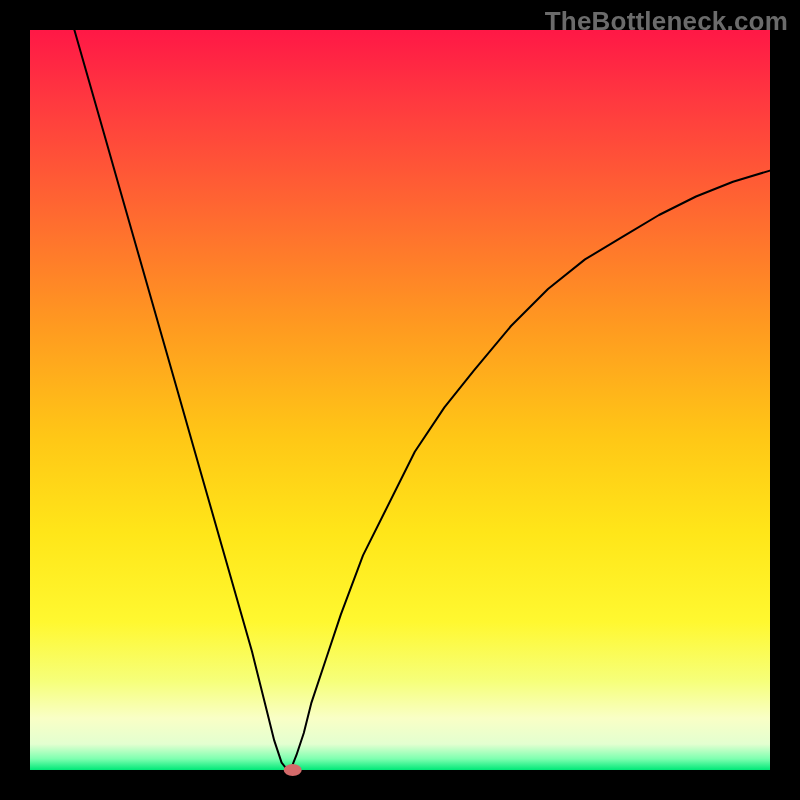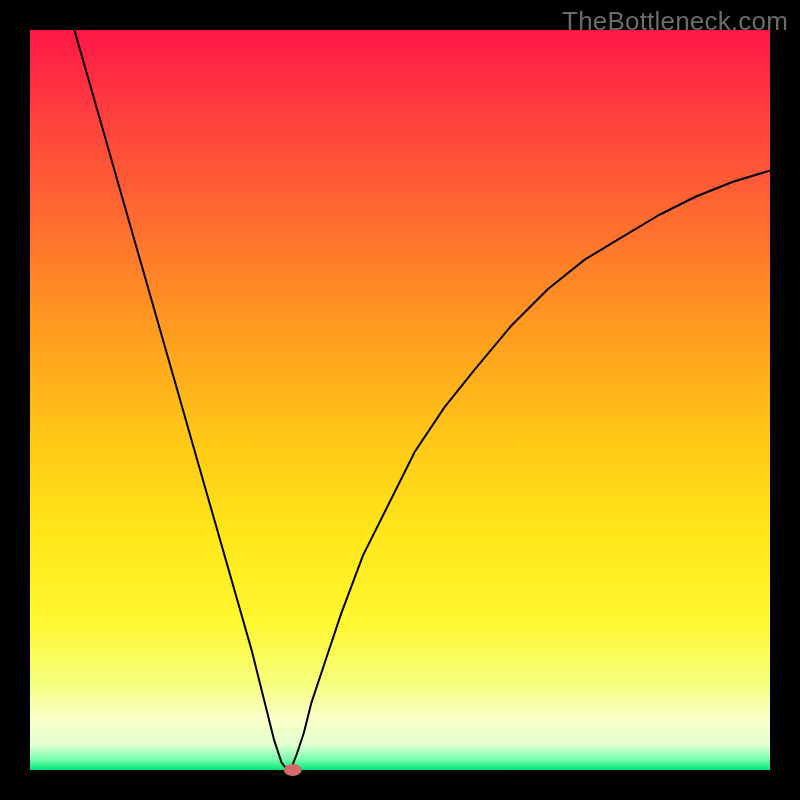--- a/index.html
+++ b/index.html
@@ -18,21 +18,21 @@
   }
   svg {
     display: block;
   }
   .watermark {
     position: absolute;
     top: 6px;
     right: 12px;
     font-family: Arial, Helvetica, sans-serif;
     font-size: 26px;
-    font-weight: 400;
+    font-weight: 700;
     color: #6b6b6b;
     letter-spacing: 0.2px;
     user-select: none;
   }
 </style>
 </head>
 <body>
 
 <div class="chart-wrap">
   <svg id="chart-svg" width="800" height="800" viewBox="0 0 800 800">

